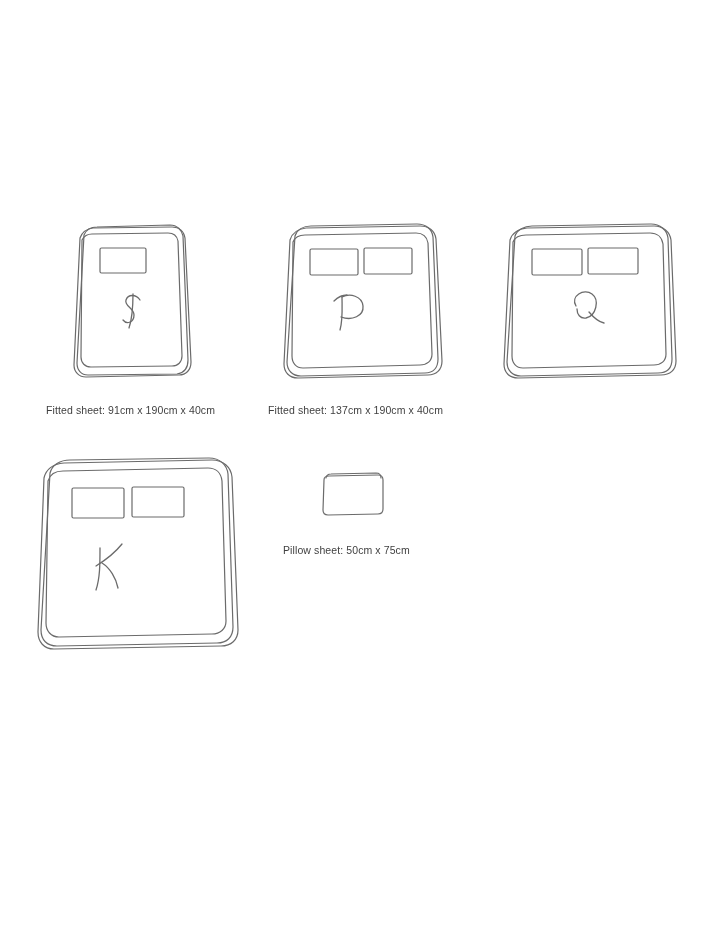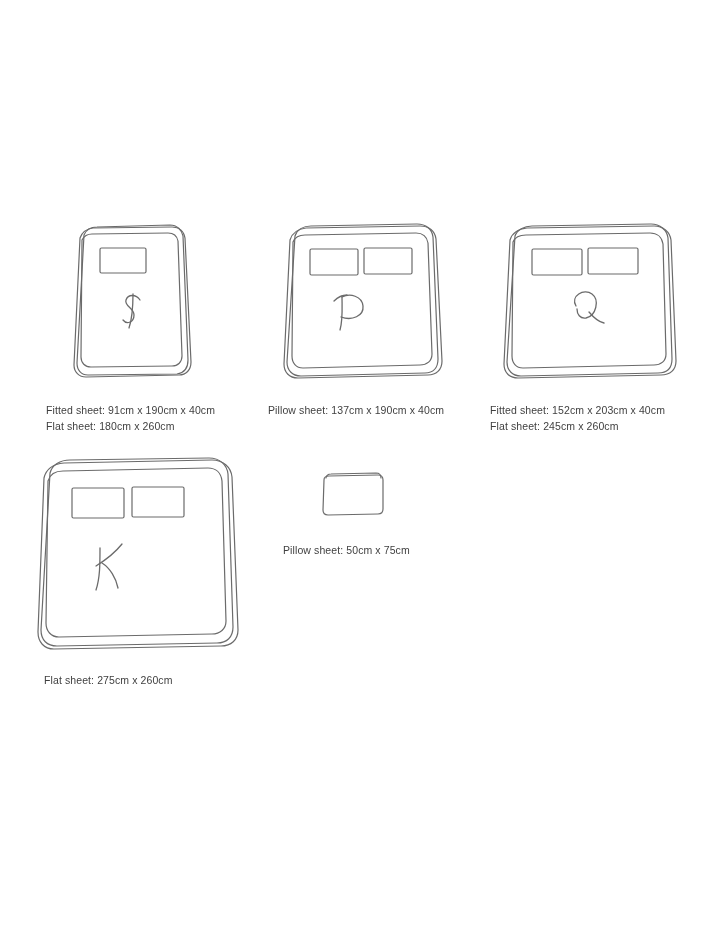--- a/index.html
+++ b/index.html
@@ -71,75 +71,69 @@
       <rect x="40" y="26" width="46" height="25" rx="1.5"></rect>
 
       <g stroke-width="1.3" fill="none">
         <path d="M80 78 C76 72 68 72 66 78 C64 84 74 86 74 93 C74 100 67 103 63 98"></path>
         <path d="M73 72 C73 84 72 97 69 106"></path>
       </g>
     </svg>
   </div>
   <div class="caption" id="single-caption">
     <div>Fitted sheet: 91cm x 190cm x 40cm</div>
-    <div>Flat sheet: 180cm x 260cm</div>
   </div>
 
   <div class="bed-group" id="double-bed">
     <svg class="bed-svg" width="175" height="160" viewBox="0 0 175 160" fill="none" stroke="#6b6b6b" stroke-width="1.2" stroke-linecap="round" stroke-linejoin="round">
       <path d="M18 18 C20 11 26 7 34 6 L148 4 C157 4 163 9 164 17 L170 139 C170 148 164 153 156 153 L26 156 C17 156 12 150 12 142 Z"></path>
       <path d="M23 14 C25 8 31 4 39 4 L145 2 C154 2 160 7 161 15 L166 137 C166 146 161 151 153 151 L29 154 C20 154 15 148 15 140 Z"></path>
       <path d="M21 20 C23 15 27 13 33 13 L144 11 C151 11 155 15 156 21 L160 132 C160 139 155 143 148 143 L31 146 C24 146 20 141 20 134 Z"></path>
       <rect x="38" y="27" width="48" height="26" rx="1.5"></rect>
       <rect x="92" y="26" width="48" height="26" rx="1.5"></rect>
       <g stroke-width="1.3" fill="none">
         <path d="M70 74 C70 86 71 98 68 108"></path>
         <path d="M70 75 C78 71 90 74 91 84 C92 94 80 99 69 95"></path>
         <path d="M62 79 C66 75 71 73 75 73"></path>
       </g>
     </svg>
   </div>
   <div class="caption" id="double-caption">
-    <div>Pillow sheet: 137cm x 190cm x 40cm</div>
+    <div>Fitted sheet: 137cm x 190cm x 40cm</div>
   </div>
 
   <div class="bed-group" id="queen-bed">
     <svg class="bed-svg" width="190" height="160" viewBox="0 0 190 160" fill="none" stroke="#6b6b6b" stroke-width="1.2" stroke-linecap="round" stroke-linejoin="round">
       <path d="M18 18 C20 11 27 7 35 6 L162 4 C171 4 178 10 179 18 L184 139 C184 148 178 153 169 153 L26 156 C17 156 12 150 12 142 Z"></path>
       <path d="M23 14 C25 8 32 4 40 4 L159 2 C168 2 175 8 176 16 L180 137 C180 146 175 151 166 151 L29 154 C20 154 15 148 15 140 Z"></path>
       <path d="M21 20 C23 15 28 13 34 13 L158 11 C165 11 170 15 171 22 L174 132 C174 139 169 143 162 143 L31 146 C24 146 20 141 20 134 Z"></path>
       <rect x="40" y="27" width="50" height="26" rx="1.5"></rect>
       <rect x="96" y="26" width="50" height="26" rx="1.5"></rect>
       <g stroke-width="1.3" fill="none">
         <path d="M84 84 C78 74 92 66 100 72 C108 78 104 94 94 96 C88 97 85 92 85 87"></path>
         <path d="M97 90 C102 96 107 100 112 101"></path>
       </g>
     </svg>
-  </div>
-  <div class="caption" id="queen-caption">
-    <div>Fitted sheet: 152cm x 203cm x 40cm</div>
-    <div>Flat sheet: 245cm x 260cm</div>
   </div>
 
   <div class="bed-group" id="king-bed">
     <svg class="bed-svg" width="215" height="200" viewBox="0 0 215 200" fill="none" stroke="#6b6b6b" stroke-width="1.2" stroke-linecap="round" stroke-linejoin="round">
       <path d="M14 22 C16 13 24 8 34 7 L182 4 C193 4 201 11 202 21 L208 174 C208 184 201 190 191 190 L24 193 C14 193 8 186 8 176 Z"></path>
       <path d="M20 17 C22 9 30 4 40 4 L179 2 C190 2 197 9 198 18 L203 171 C203 181 197 187 187 187 L27 190 C17 190 11 184 11 174 Z"></path>
       <path d="M18 25 C20 18 26 15 33 15 L178 12 C186 12 191 17 192 25 L196 165 C196 173 190 178 182 178 L29 181 C21 181 16 175 16 167 Z"></path>
       <rect x="42" y="32" width="52" height="30" rx="1.5"></rect>
       <rect x="102" y="31" width="52" height="30" rx="1.5"></rect>
       <g stroke-width="1.3" fill="none">
         <path d="M70 92 C70 108 70 122 66 134"></path>
         <path d="M92 88 C84 98 74 105 66 110"></path>
         <path d="M72 107 C80 112 86 122 88 132"></path>
       </g>
     </svg>
   </div>
   <div class="caption" id="king-caption">
-    <div>Flat sheet: 275cm x 260cm</div>
   </div>
 
   <div class="bed-group" id="pillow-shape">
     <svg class="bed-svg" width="70" height="48" viewBox="0 0 70 48" fill="none" stroke="#6b6b6b" stroke-width="1.2" stroke-linecap="round" stroke-linejoin="round">
       <path d="M6 8 C6 5 8 4 11 4 L60 3 C63 3 65 5 65 8 L65 37 C65 40 63 42 60 42 L10 43 C7 43 5 41 5 38 Z"></path>
       <path d="M8 6 C8 4 10 2 13 2 L58 1 C61 1 63 3 63 6"></path>
     </svg>
   </div>
   <div class="caption" id="pillow-caption">
     <div>Pillow sheet: 50cm x 75cm</div>

